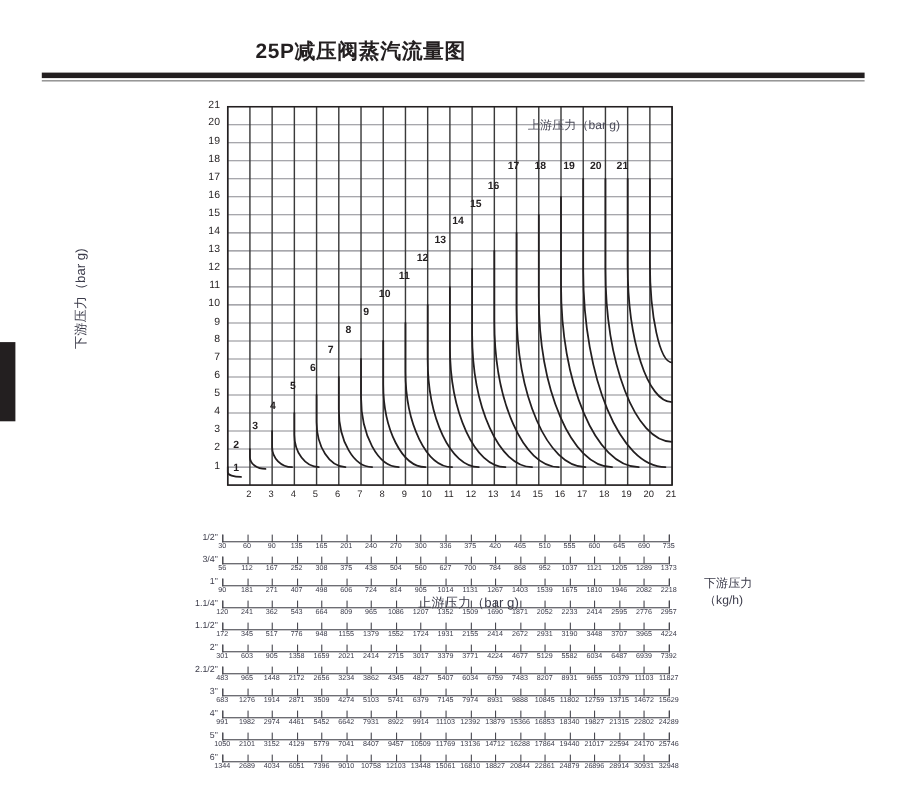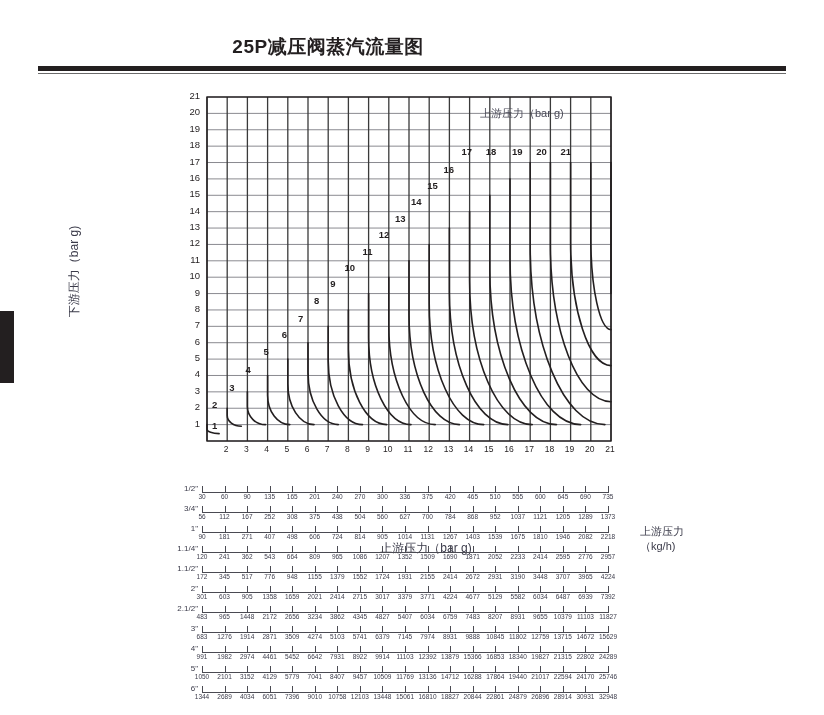--- a/index.html
+++ b/index.html
@@ -739,17 +739,17 @@
         <div class="tickm" style="left: 585.444px;"></div>
         <div class="cellv" style="left: 585.444px;">30931</div>
         <div class="tickm" style="left: 608px;"></div>
         <div class="cellv" style="left: 608px;">32948</div>
         <div class="endcap" style="left: 202px;"></div>
         <div class="endcap" style="left: 608px;"></div>
       </div>
     </div>
 
   <div class="right-note">
-    <div>上游压力</div>
+    <div>下游压力</div>
     <div>（kg/h)</div>
   </div>
 
 </div>
 
 </body></html>

